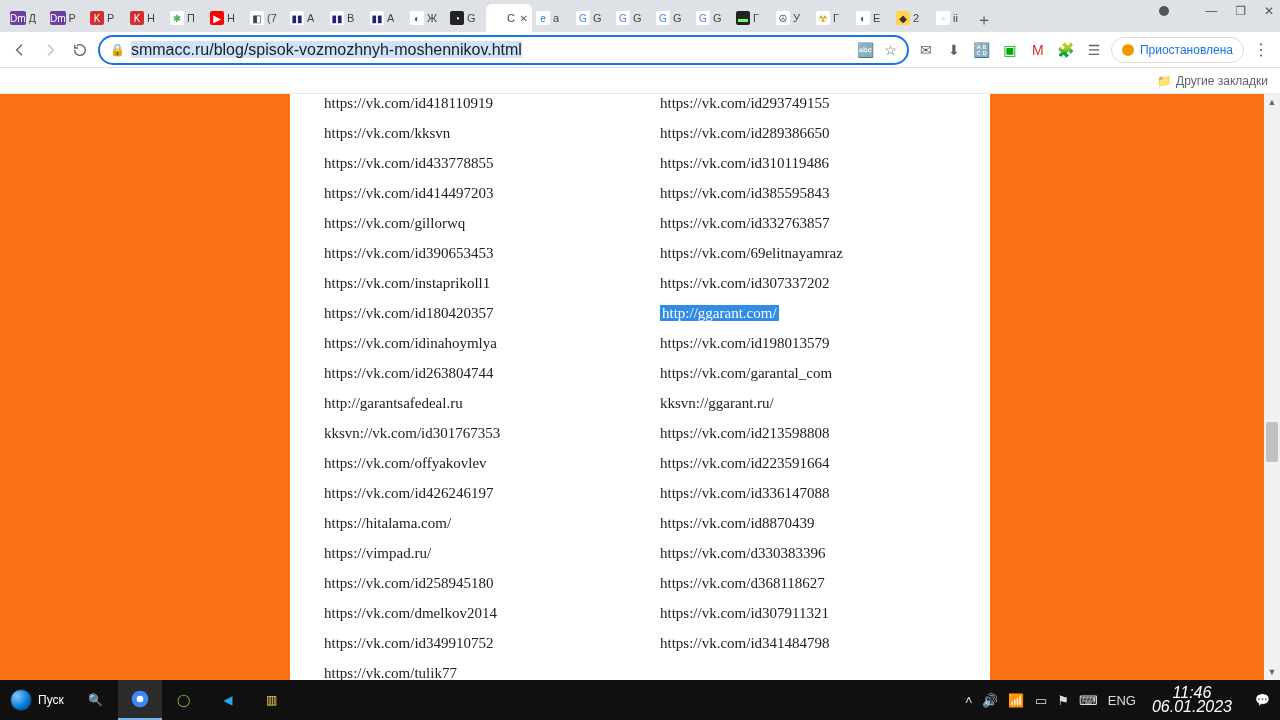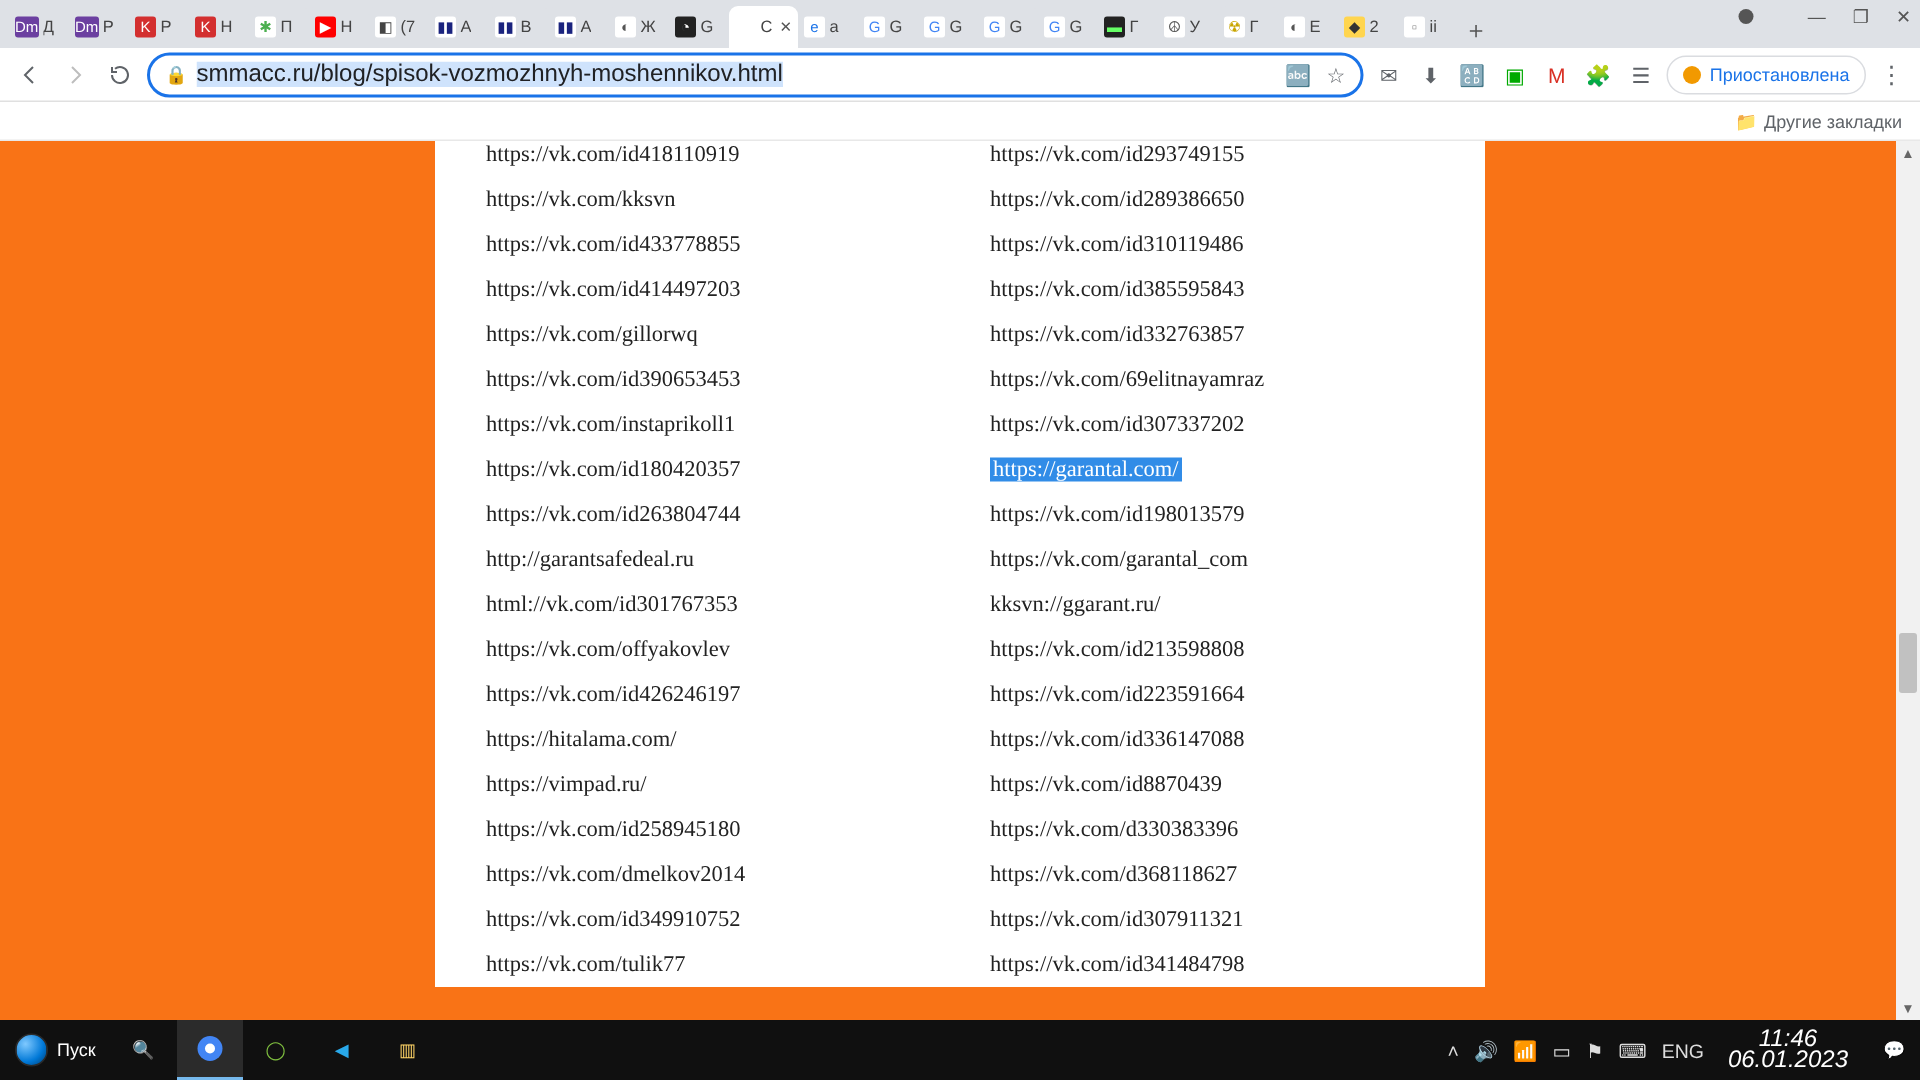--- a/index.html
+++ b/index.html
@@ -226,41 +226,42 @@
       <div class="cols">
         <div class="col left" id="col-left">
             <div class="row"><a>https://vk.com/id418110919</a></div>
             <div class="row"><a>https://vk.com/kksvn</a></div>
             <div class="row"><a>https://vk.com/id433778855</a></div>
             <div class="row"><a>https://vk.com/id414497203</a></div>
             <div class="row"><a>https://vk.com/gillorwq</a></div>
             <div class="row"><a>https://vk.com/id390653453</a></div>
             <div class="row"><a>https://vk.com/instaprikoll1</a></div>
             <div class="row"><a>https://vk.com/id180420357</a></div>
+            <div class="row"><a>https://vk.com/idinahoymlya</a></div>
             <div class="row"><a>https://vk.com/id263804744</a></div>
             <div class="row"><a>http://garantsafedeal.ru</a></div>
-            <div class="row"><a>html://vk.com/id301767353</a></div>
+            <div class="row"><a>kksvn://vk.com/id301767353</a></div>
             <div class="row"><a>https://vk.com/offyakovlev</a></div>
             <div class="row"><a>https://vk.com/id426246197</a></div>
             <div class="row"><a>https://hitalama.com/</a></div>
             <div class="row"><a>https://vimpad.ru/</a></div>
             <div class="row"><a>https://vk.com/id258945180</a></div>
             <div class="row"><a>https://vk.com/dmelkov2014</a></div>
             <div class="row"><a>https://vk.com/id349910752</a></div>
             <div class="row"><a>https://vk.com/tulik77</a></div>
           </div>
         <div class="col right" id="col-right">
             <div class="row"><a>https://vk.com/id293749155</a></div>
             <div class="row"><a>https://vk.com/id289386650</a></div>
             <div class="row"><a>https://vk.com/id310119486</a></div>
             <div class="row"><a>https://vk.com/id385595843</a></div>
             <div class="row"><a>https://vk.com/id332763857</a></div>
             <div class="row"><a>https://vk.com/69elitnayamraz</a></div>
             <div class="row"><a>https://vk.com/id307337202</a></div>
-            <div class="row highlight"><a>https://garantal.com/</a></div>
+            <div class="row highlight"><a>http://ggarant.com/</a></div>
             <div class="row"><a>https://vk.com/id198013579</a></div>
             <div class="row"><a>https://vk.com/garantal_com</a></div>
             <div class="row"><a>kksvn://ggarant.ru/</a></div>
             <div class="row"><a>https://vk.com/id213598808</a></div>
             <div class="row"><a>https://vk.com/id223591664</a></div>
             <div class="row"><a>https://vk.com/id336147088</a></div>
             <div class="row"><a>https://vk.com/id8870439</a></div>
             <div class="row"><a>https://vk.com/d330383396</a></div>
             <div class="row"><a>https://vk.com/d368118627</a></div>
             <div class="row"><a>https://vk.com/id307911321</a></div>

